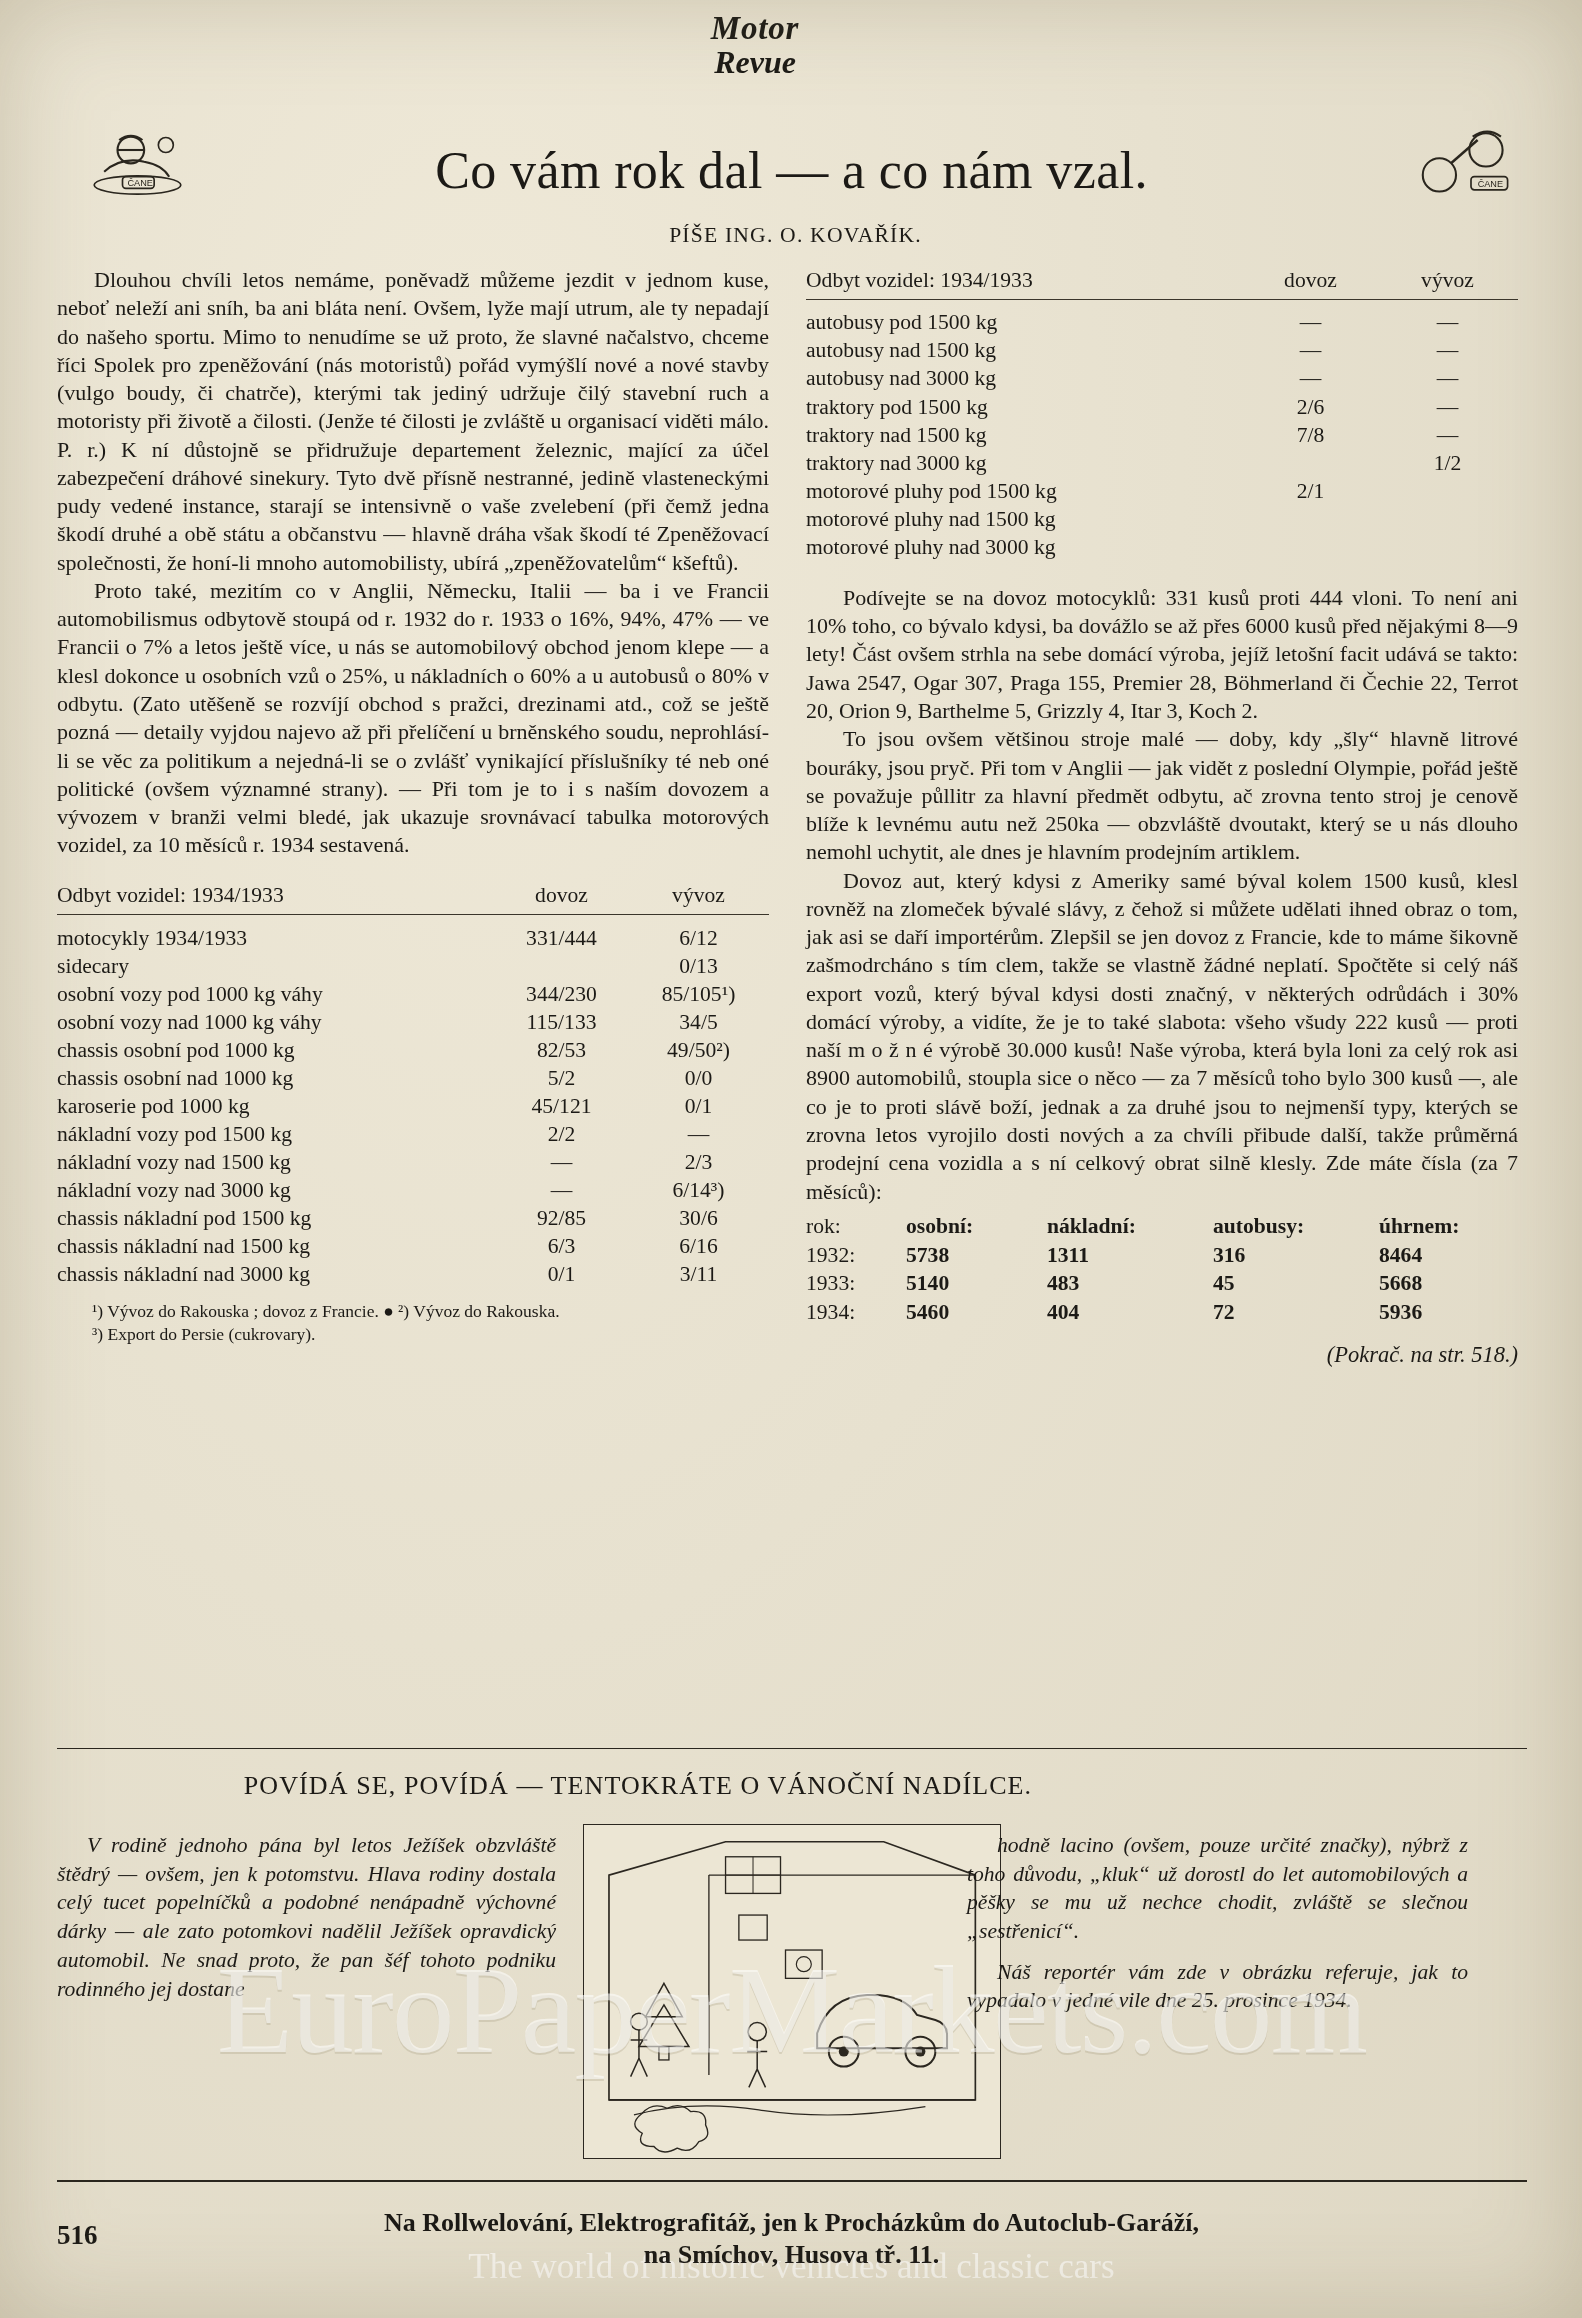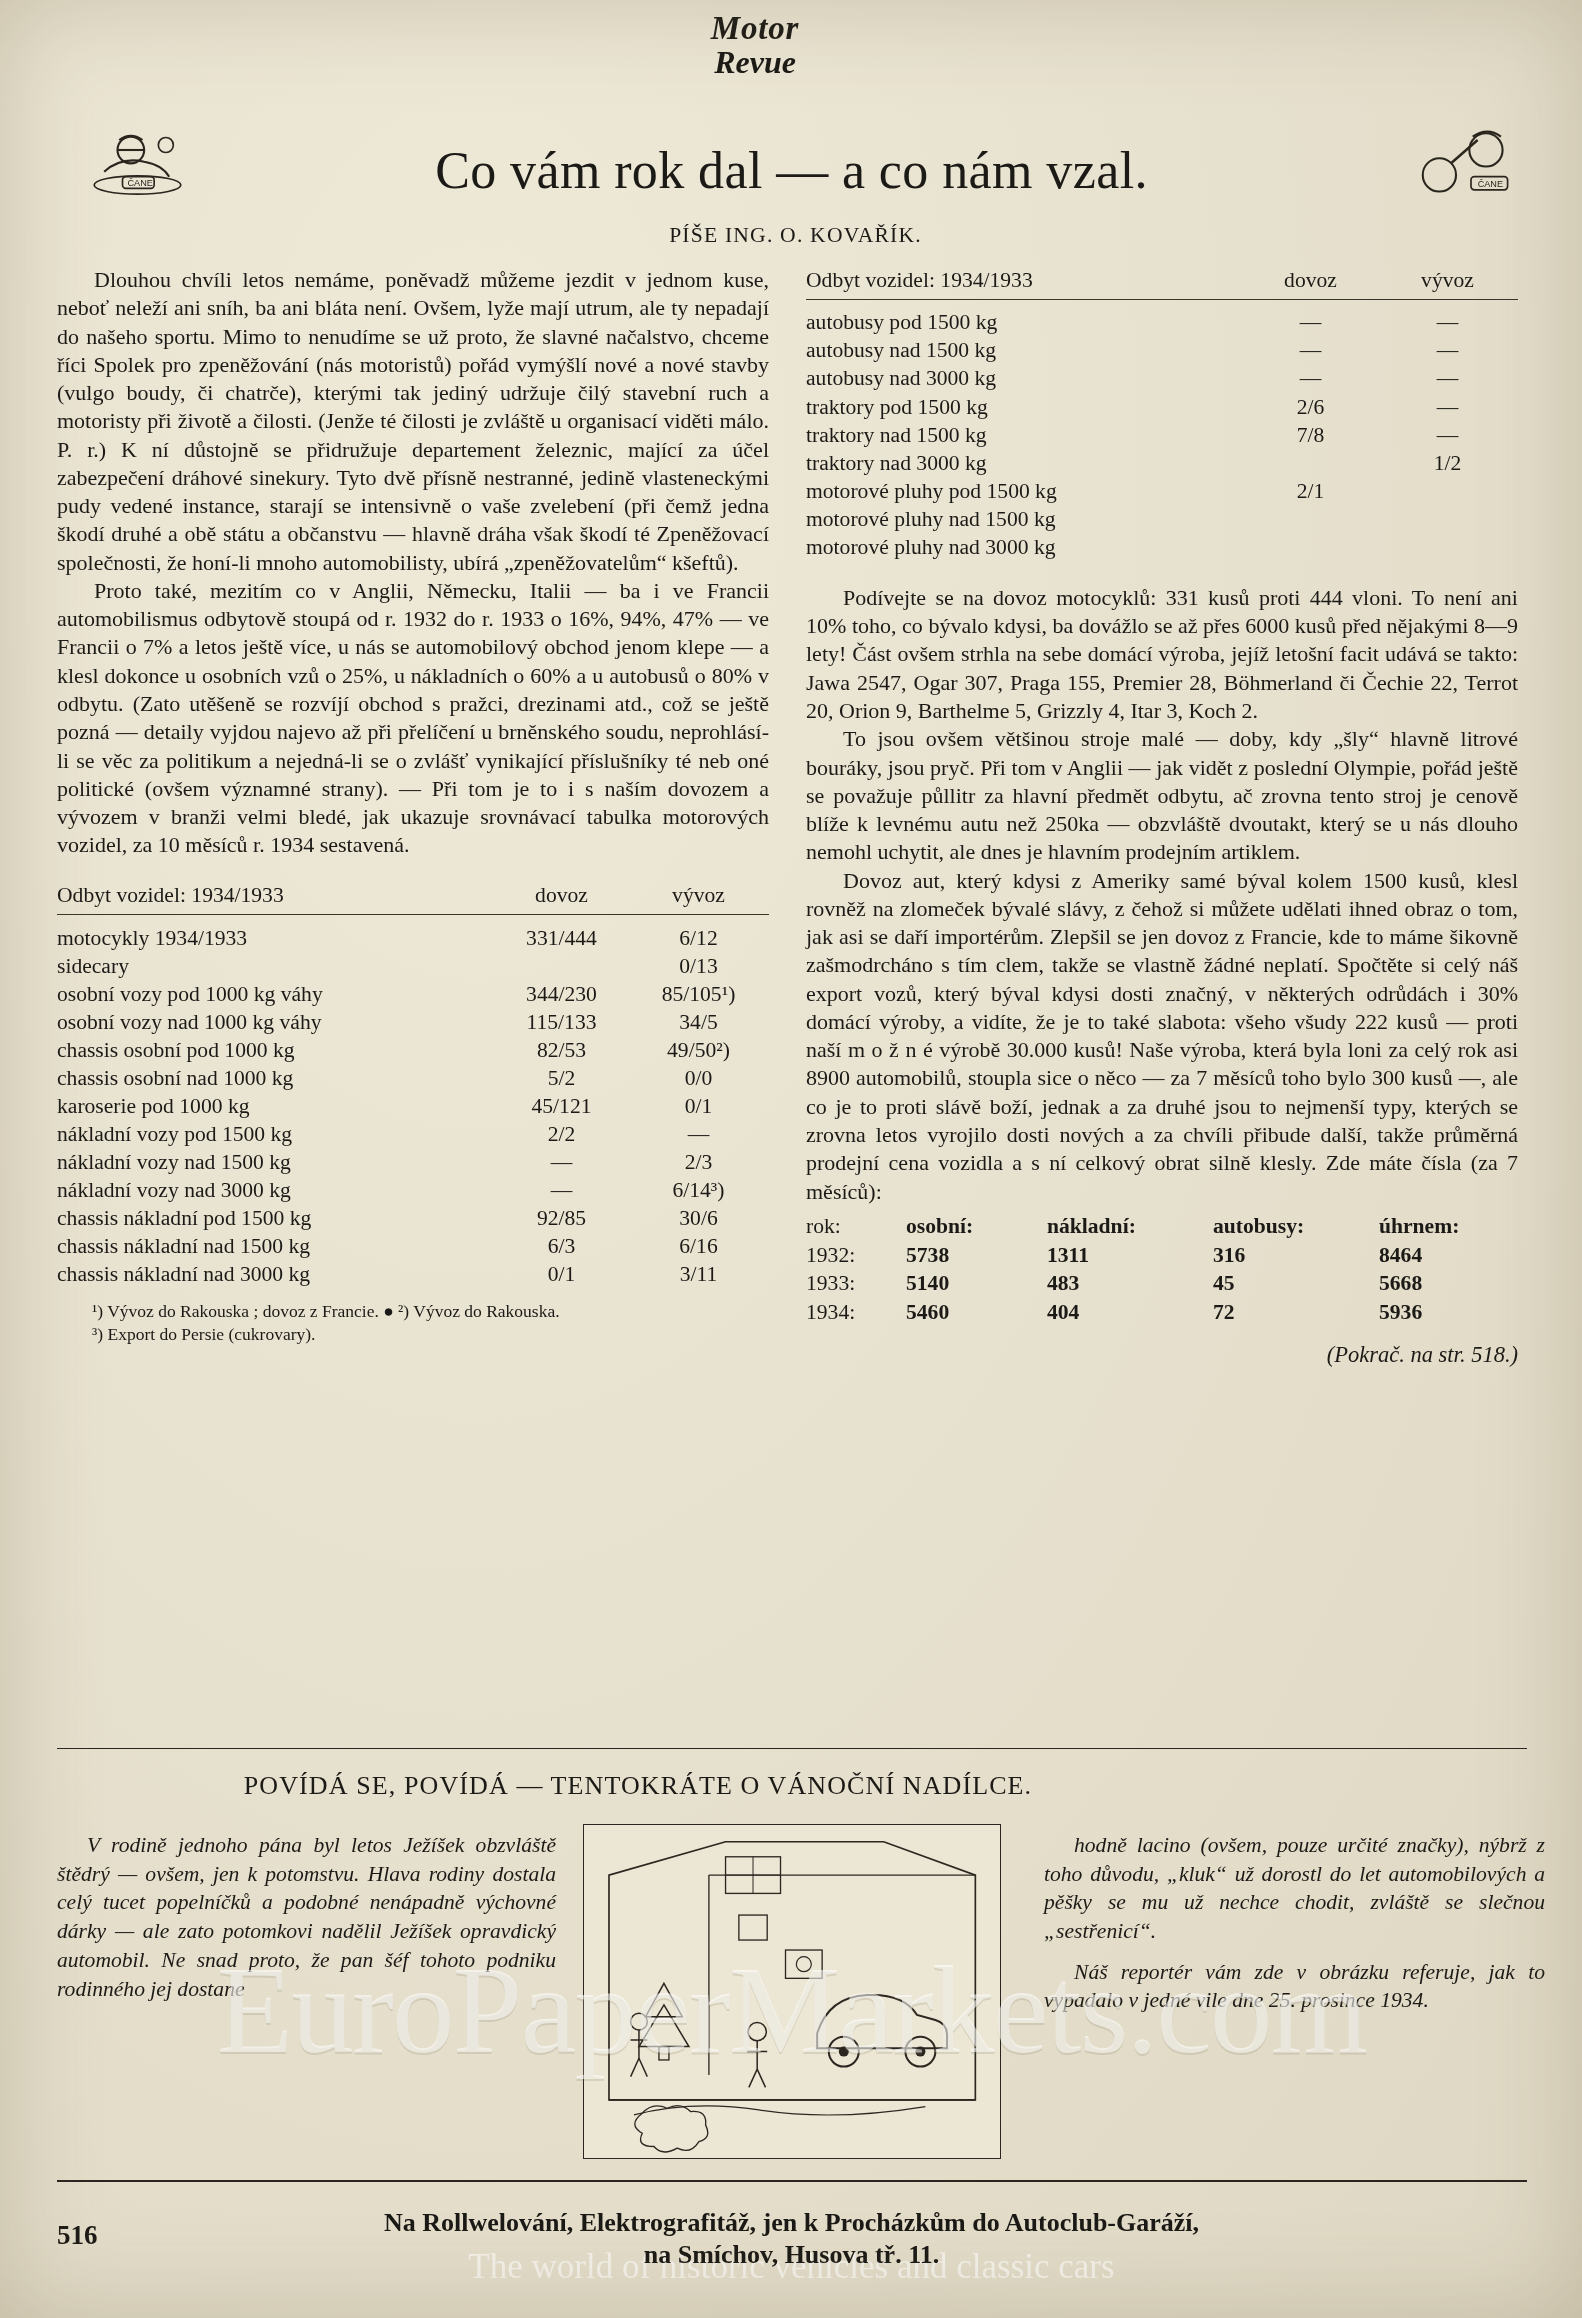--- a/index.html
+++ b/index.html
@@ -80,21 +80,21 @@
   }
   .rule-bottom{
     position:absolute;left:57px;top:2180px;width:1470px;border-top:2.5px double #2a261e;
   }
   
   .bb{
     position:absolute;top:1831px;width:499px;
     font-size:21.6px;line-height:1.33;font-style:italic;text-align:justify;
   }
   .bb.left{left:57px;}
-  .bb.right{left:1044px;width:501px;}
+  .bb.right{left:967px;width:501px;}
   .bb p{margin:0 0 11.7px 0;text-indent:30px;}
   .illus{
     position:absolute;left:583px;top:1824px;width:416px;height:333px;
     border:1.7px solid #2b2720;background:#ece6d4;
   }
   
   .pageno{
     position:absolute;left:57px;top:2220px;font-size:27px;font-weight:bold;
   }
   .footer{

